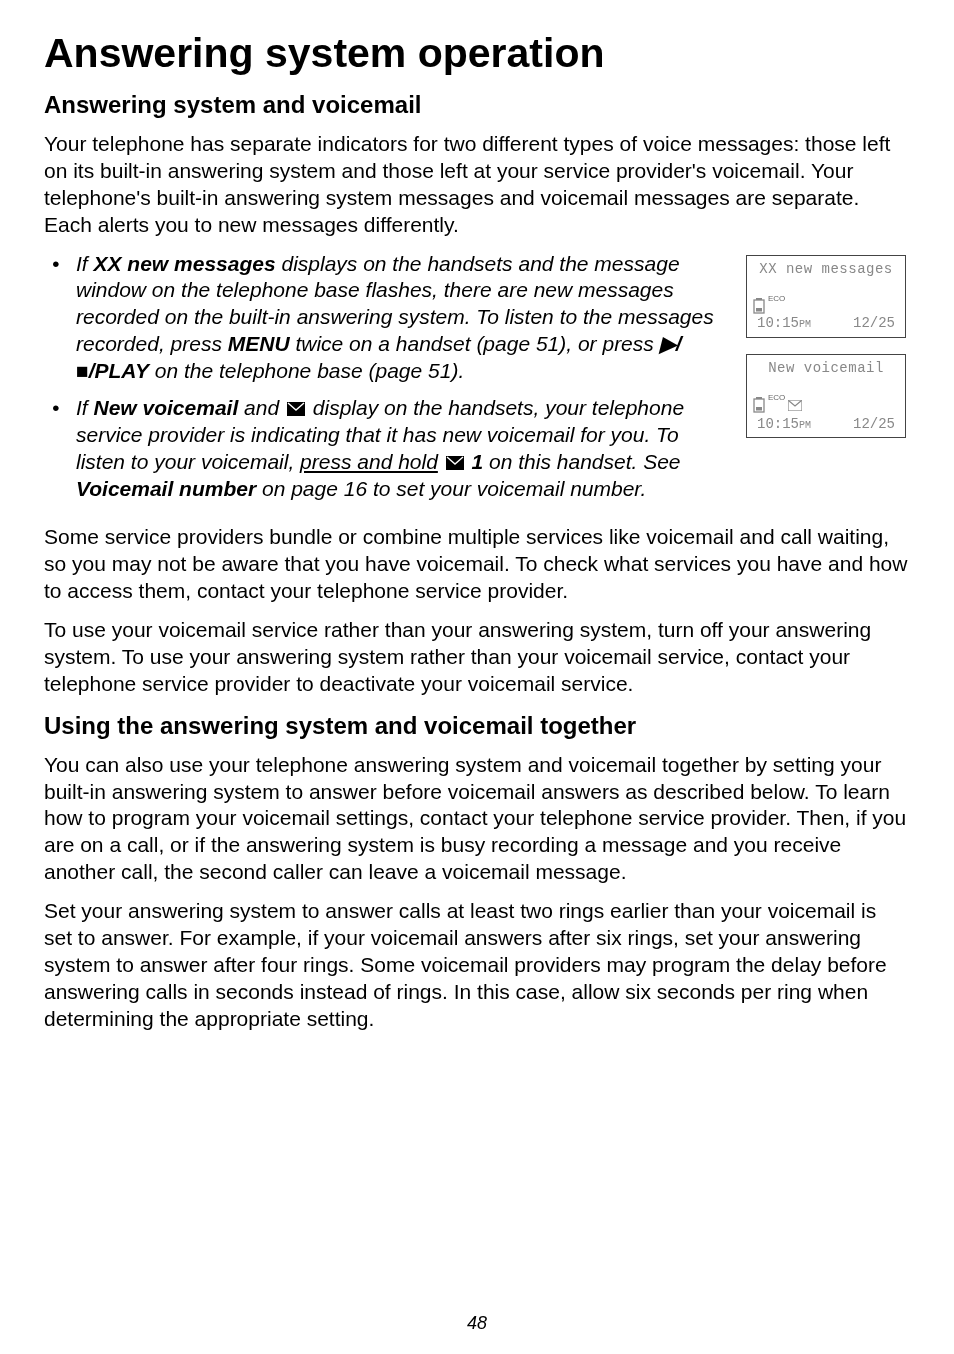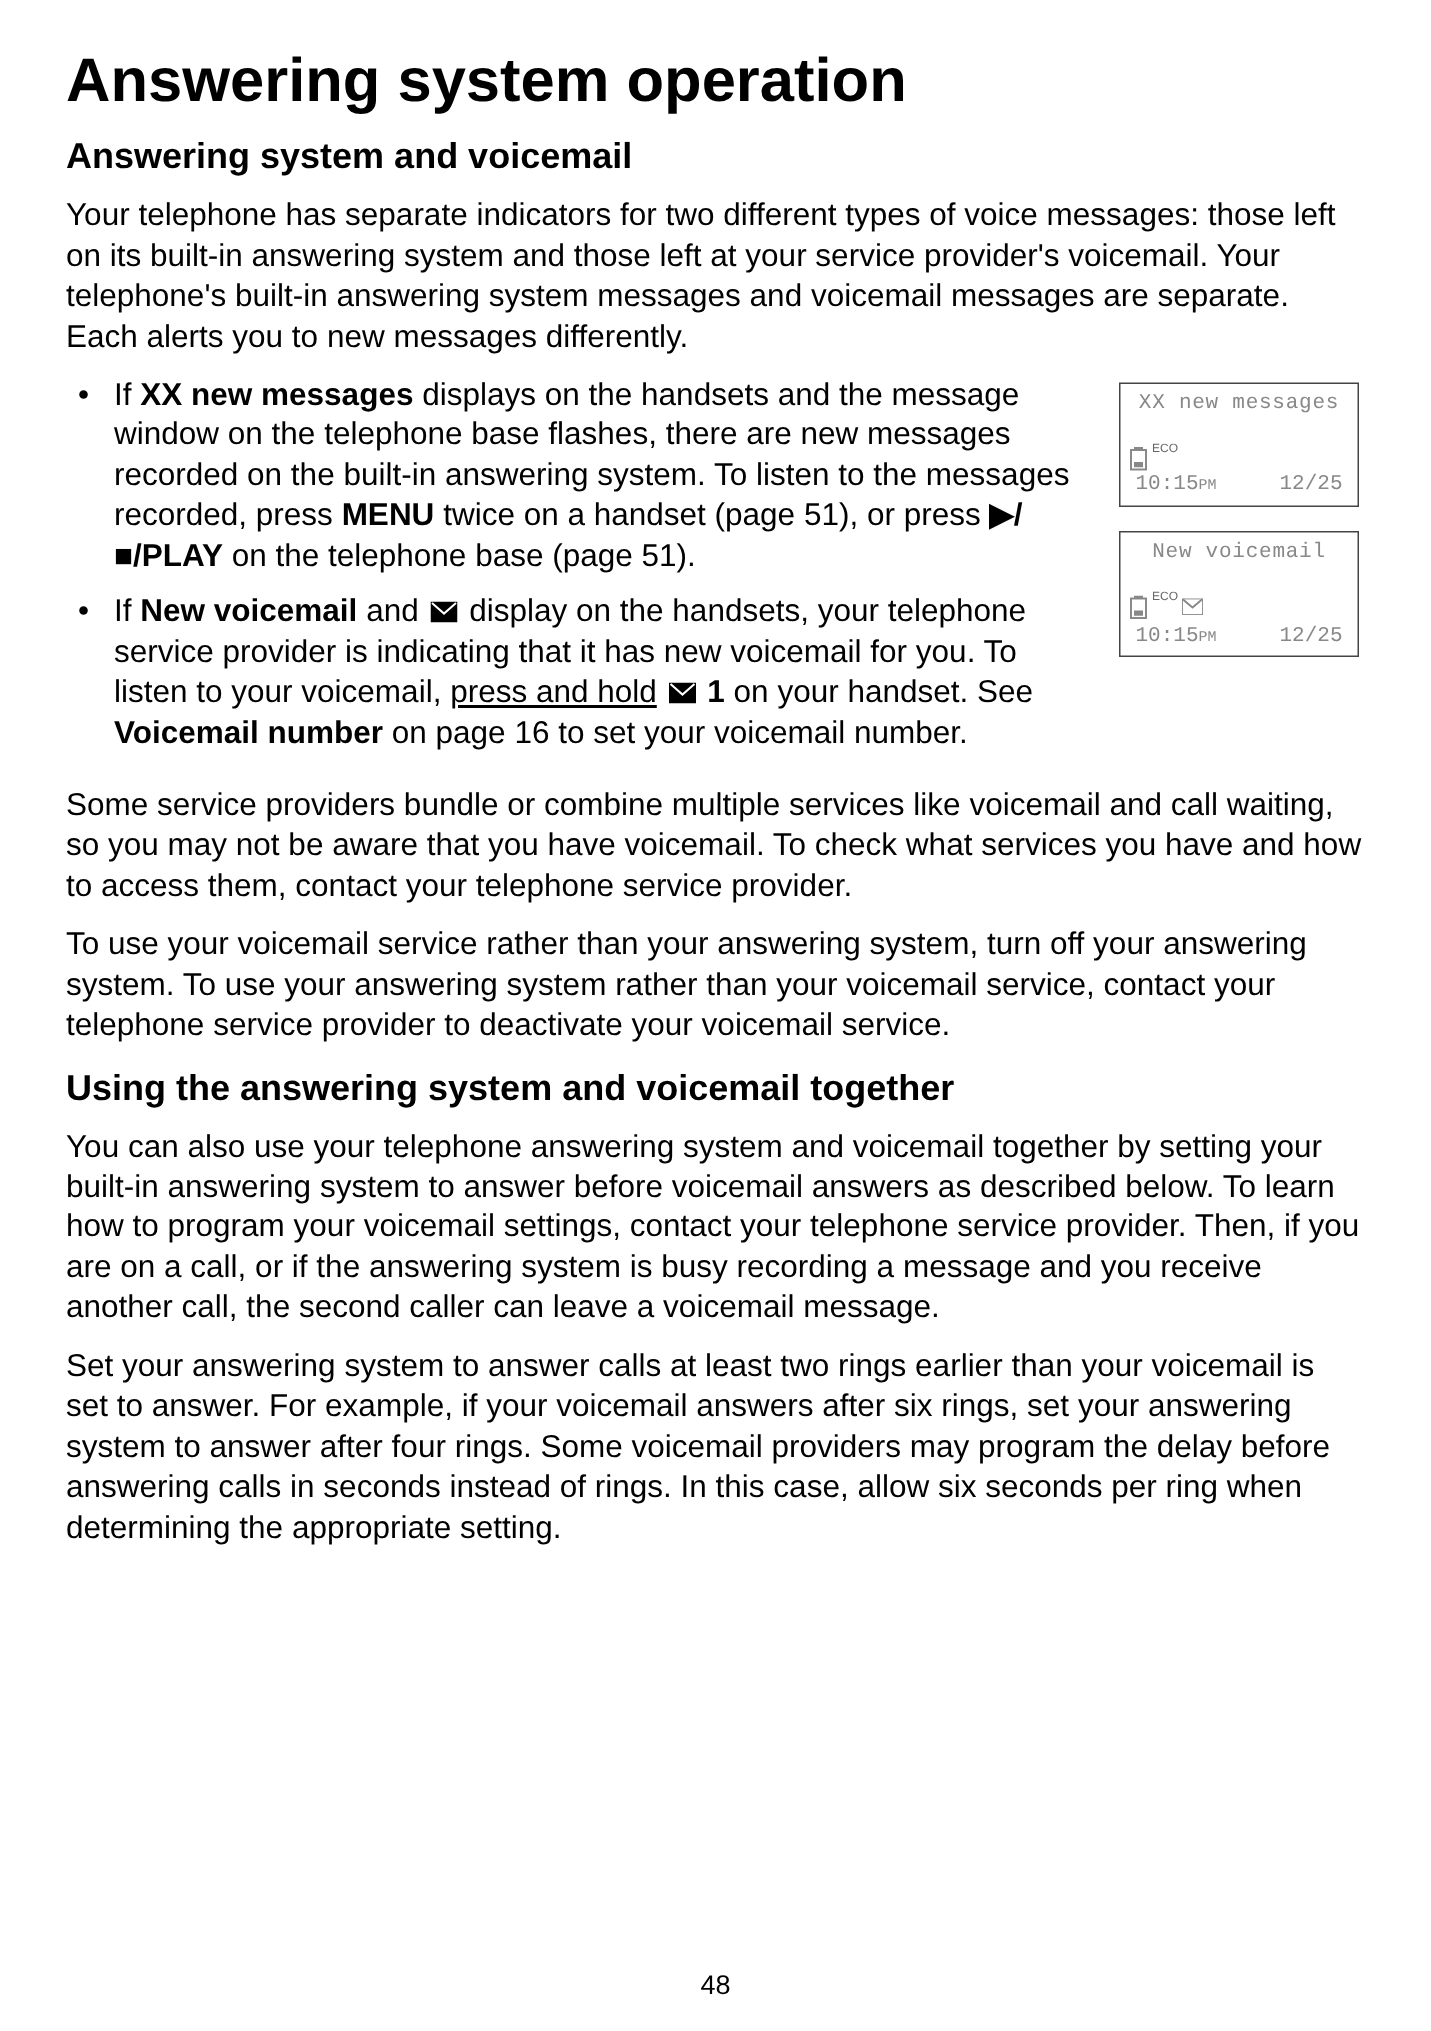--- a/index.html
+++ b/index.html
@@ -28,20 +28,21 @@
   }
   p.body, li.body {
     font-size: 21px;
     line-height: 1.28;
     margin: 12px 0 12px 0;
   }
   ul.bullets {
     margin: 0 0 10px 0;
     padding: 0 0 0 22px;
     list-style: none;
+    font-style: italic;
   }
   ul.bullets > li {
     position: relative;
     font-size: 21px;
     line-height: 1.28;
     margin-bottom: 10px;
     padding-left: 10px;
   }
   ul.bullets > li::before {
     content: "•";
@@ -93,20 +94,21 @@
     padding: 0 4px;
     gap: 30px;
   }
   .pagefooter {
     position: absolute;
     bottom: 20px;
     left: 0;
     right: 0;
     text-align: center;
     font-size: 18px;
+    font-style: italic;
   }
   .voicemail-icon {
     display: inline-block;
     vertical-align: middle;
     margin: 0 2px;
   }
   .voicemail-icon svg { display: block; }
   .play-glyph {
     font-weight: bold;
   }
@@ -139,21 +141,21 @@
       <li>
         <span>If </span><b>XX new messages</b><span> displays on the handsets and the message window on the telephone base flashes, there are new messages recorded on the built-in answering system. To listen to the messages recorded, press </span><b>MENU</b><span> twice on a handset (page 51), or press </span><span class="play-glyph">▶/■</span><b>/PLAY</b><span> on the telephone base (page 51).</span>
       </li>
       <li>
         <span>If </span><b>New voicemail</b><span> and </span><span class="voicemail-icon"><svg width="18" height="14" viewBox="0 0 18 14">
               <rect x="0" y="0" width="18" height="14" fill="#000"></rect>
               <polyline points="1,1 9,8 17,1" fill="none" stroke="#fff" stroke-width="1.4"></polyline>
             </svg></span><span> display on the handsets, your telephone service provider is indicating that it has new voicemail for you. To listen to your voicemail, </span><span class="underlined">press and hold</span><span> </span><span class="voicemail-icon"><svg width="18" height="14" viewBox="0 0 18 14">
               <rect x="0" y="0" width="18" height="14" fill="#000"></rect>
               <polyline points="1,1 9,8 17,1" fill="none" stroke="#fff" stroke-width="1.4"></polyline>
-            </svg></span> <b>1</b><span> on your handset. See </span><b>Voicemail number</b><span> on page 16 to set your voicemail number.</span>
+            </svg></span> <b>1</b><span> on this handset. See </span><b>Voicemail number</b><span> on page 16 to set your voicemail number.</span>
       </li>
     </ul>
   </div>
   <div class="right">
     <div class="screen">
       <div class="topline">XX new messages</div>
       <div class="statusrow">
         <span class="batt">
             <svg width="12" height="16" viewBox="0 0 12 16">
               <rect x="3" y="0" width="6" height="2" fill="#888"></rect>

